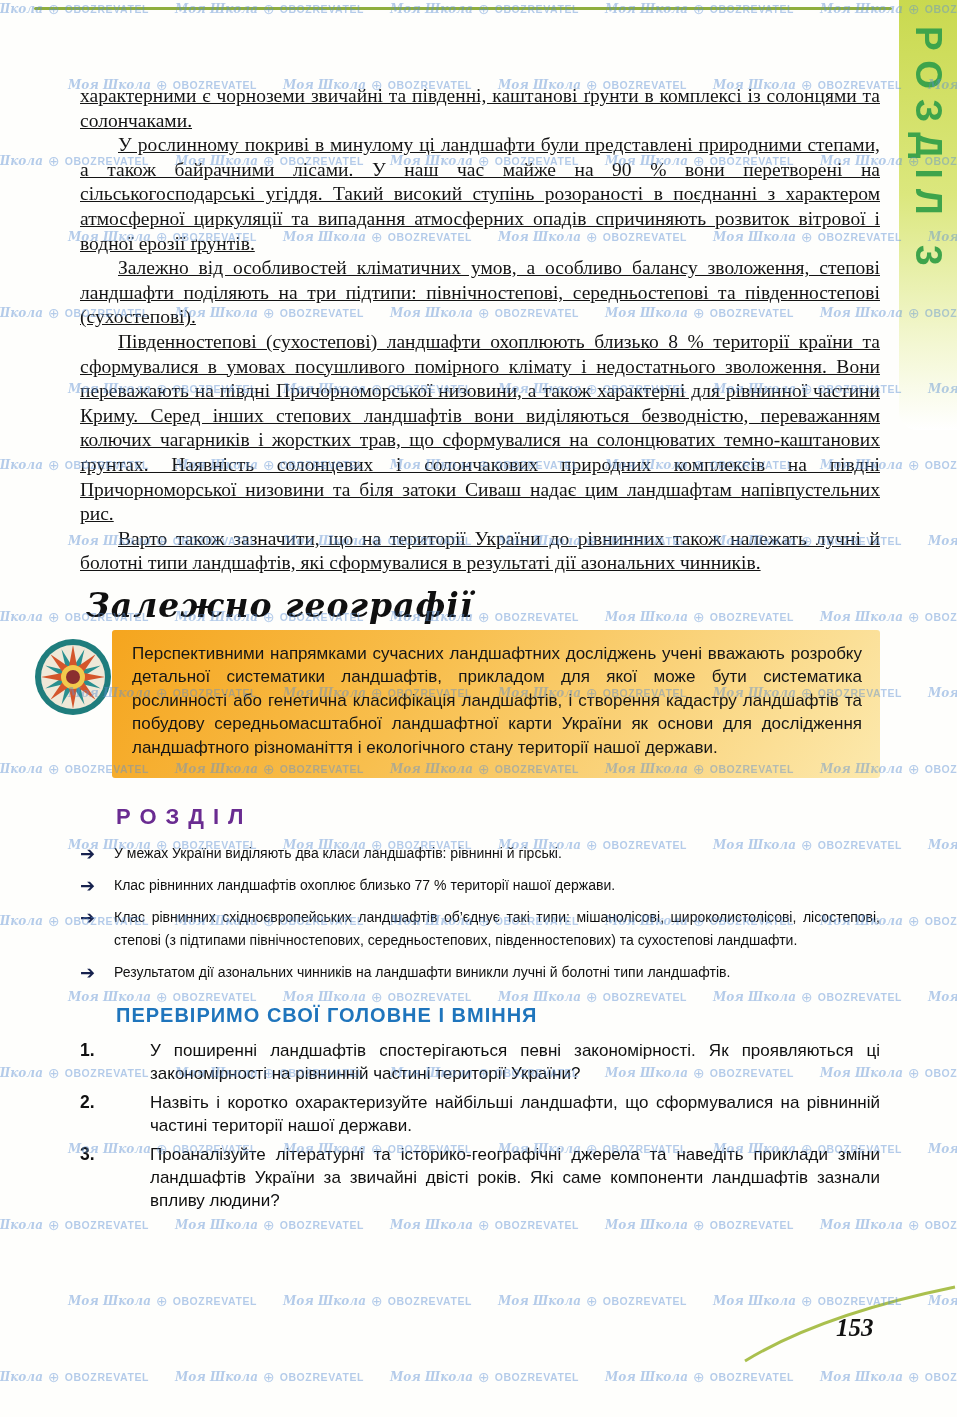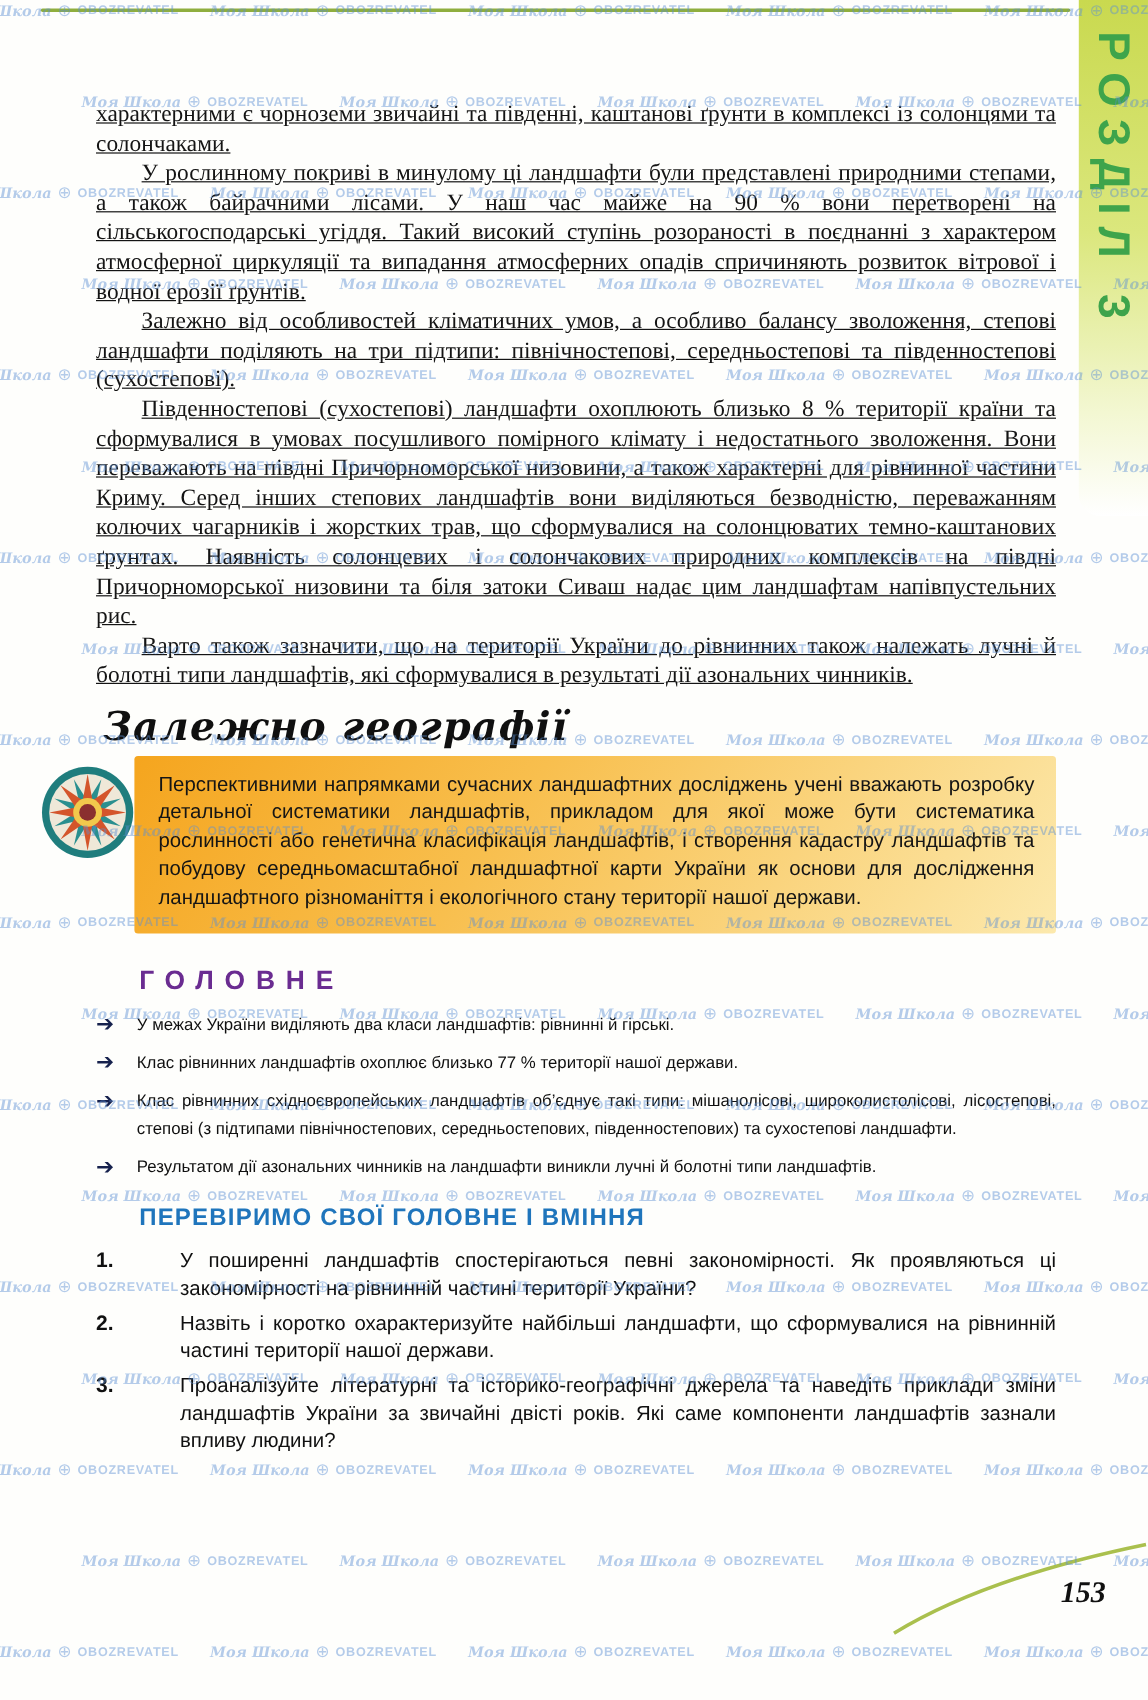--- a/index.html
+++ b/index.html
@@ -27,21 +27,21 @@
   .chapter-tab-text {
     position:absolute; top:26px; left:50%; transform:translateX(-50%);
     writing-mode:vertical-rl;
     font-family:"Liberation Sans", sans-serif; font-weight:bold;
     font-size:37px; letter-spacing:10px; color:var(--tab_green);
   }
   .corner-flourish { position:absolute; right:0; bottom:52px; z-index:1; }
   .page-number {
     position:absolute; top:1314px; left:836px; z-index:2;
     font-family:"Liberation Serif", serif; font-weight:bold; font-style:italic;
-    font-size:25px; color:#101010;margin-left:48px;
+    font-size:25px; color:#101010;
   }
 
   
   .content { position:relative; z-index:1; padding:84px 77px 0 80px; }
   .para {
     font-size:19.5px; line-height:24.6px; text-align:justify;
     text-indent:38px; color:#141414;text-decoration:underline;
   }
   .body-paragraphs p:first-child { text-indent:0; }
 
@@ -601,21 +601,21 @@
             <circle cx="39" cy="39" r="12" fill="#f2c94c"></circle>
             <circle cx="39" cy="39" r="7" fill="#8a2f2f"></circle>
           </svg>
         </div>
         <div class="history-box">
           <p>Перспективними напрямками сучасних ландшафтних досліджень учені вважають розробку детальної систематики ландшафтів, прикладом для якої може бути систематика рослинності або генетична класифікація ландшафтів, і створення кадастру ландшафтів та побудову середньомасштабної ландшафтної карти України як основи для дослідження ландшафтного різноманіття і екологічного стану території нашої держави.</p>
         </div>
       </div>
     </div>
 
-    <h3 class="main-title">ГОЛОВНЕ</h3>
+    <h3 class="main-title">РОЗДІЛ</h3>
 
     <div class="bullets">
 
     <div class="bullet">
         <span class="bullet-arrow">➔</span>
         <span class="bullet-text">У межах України виділяють два класи ландшафтів: рівнинні й гірські.</span>
       </div>
         <div class="bullet">
         <span class="bullet-arrow">➔</span>
         <span class="bullet-text">Клас рівнинних ландшафтів охоплює близько 77 % території нашої держави.</span>

